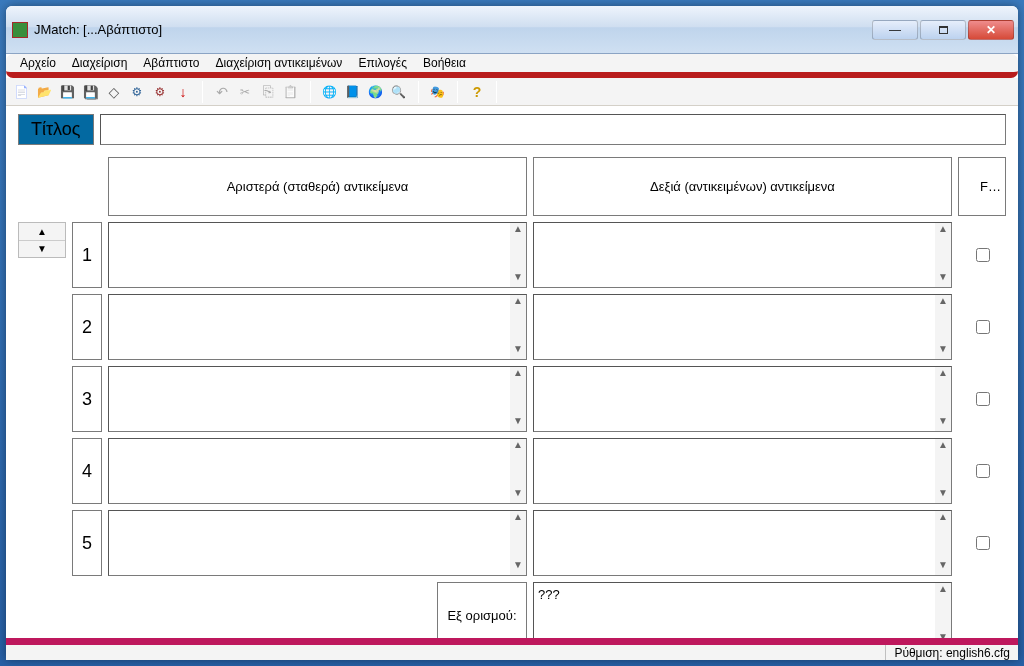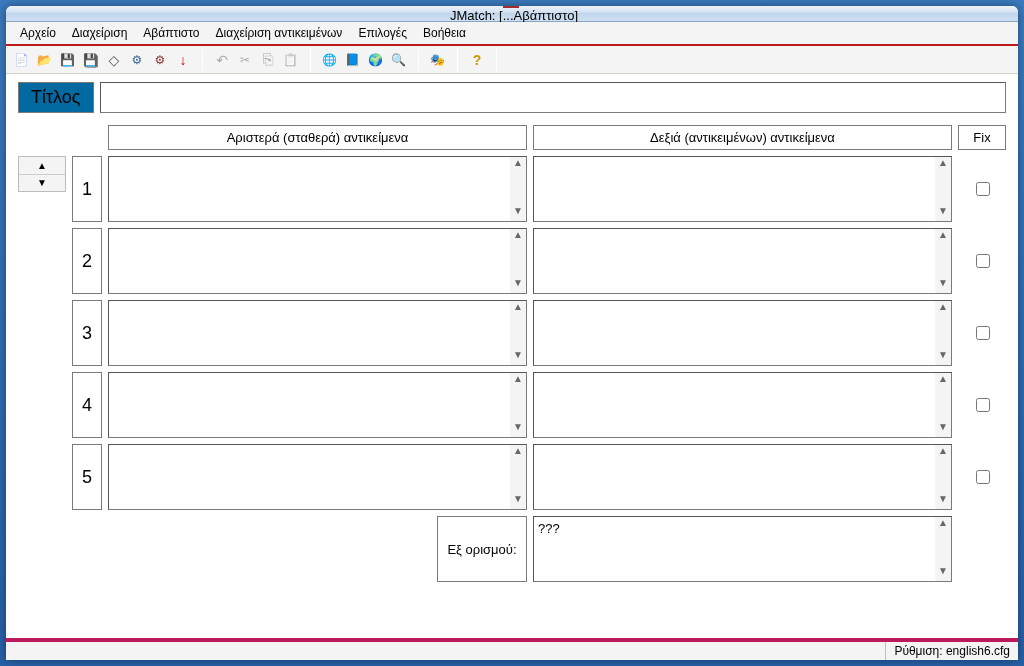--- a/index.html
+++ b/index.html
@@ -18,27 +18,26 @@
     height: 100%;
     background: #fff;
     border-radius: 6px 6px 0 0;
     overflow: hidden;
     display: flex;
     flex-direction: column;
     box-shadow: 0 0 10px rgba(0,0,0,0.4);
   }
   
   .titlebar {
-    height: 16px;
+    height: 48px;
     background: linear-gradient(180deg, #eef4fc 0%, #cfdef0 45%, #bfd4ec 46%, #cfe0f2 100%);
     display: flex;
     align-items: center;
     padding: 0 2px 0 6px;
     border-bottom: 1px solid #8ba4c4;
-    flex-direction: column;
   }
   .titlebar .app-icon {
     width: 16px; height: 16px;
     background: #388e3c;
     border: 1px solid #a52a2a;
     margin-right: 6px;
     display: inline-block;
   }
   .titlebar .title-text {
     flex: 1;
@@ -55,24 +54,25 @@
   }
   .win-min { background: linear-gradient(180deg,#e6eefb,#bcd2ef);}
   .win-max { background: linear-gradient(180deg,#e6eefb,#bcd2ef);}
   .win-close { background: linear-gradient(180deg,#ef8c8c,#d64a38); color:#fff; font-weight:bold;}
   .win-btn span { line-height: 1; }
   .win-max-box { width:9px; height:8px; border:1px solid #333; border-top-width:2px;}
   
   .menubar {
     height: 24px;
     background: #f4f4f4;
-    border-bottom: 2px solid #b91c1c;
+    border-bottom: 6px solid #b91c1c;
     display: flex;
     align-items: center;
     padding: 0 6px;
+    border-radius: 7px;
   }
   .menubar .menu-item {
     padding: 3px 8px;
     cursor: default;
   }
   
   .toolbar {
     height: 28px;
     background: #f4f4f4;
     border-bottom: 1px solid #d4d0c8;
@@ -138,21 +138,21 @@
     background:#fff;
   }
   
   .grid-wrap {
     display: grid;
     grid-template-columns: 48px 30px 1fr 1fr 48px;
     gap: 6px 6px;
   }
   .col-head {
     border: 1px solid #7a7a7a;
-    padding: 4px;
+    padding: 21px;
     font-size: 13px;
     text-align: center;
     text-overflow: ellipsis; overflow:hidden; white-space:nowrap;
     background:#fff;
   }
   .spinner {
     grid-row: 2 / span 1;
     grid-column: 1;
     border: 1px solid #bbb;
     display:flex; flex-direction:column;
@@ -198,21 +198,21 @@
   .default-row .def-label {
     border:1px solid #7a7a7a;
     display:flex; align-items:center; justify-content:center;
     font-size:13px; font-weight:normal;
     height:66px;
   }
   
   .statusbar {
     height: 22px;
     background: #f4f4f4;
-    border-top: 4px solid #be185d;
+    border-top: 7px solid #be185d;
     display:flex;
     font-size: 12px;
   }
   .statusbar .pane {
     border-left: 1px solid #c0c0c0;
     padding: 2px 8px;
     display:flex; align-items:center;
   }
   .statusbar .pane:first-child { flex:1; border-left:none;}
   .empty { }

